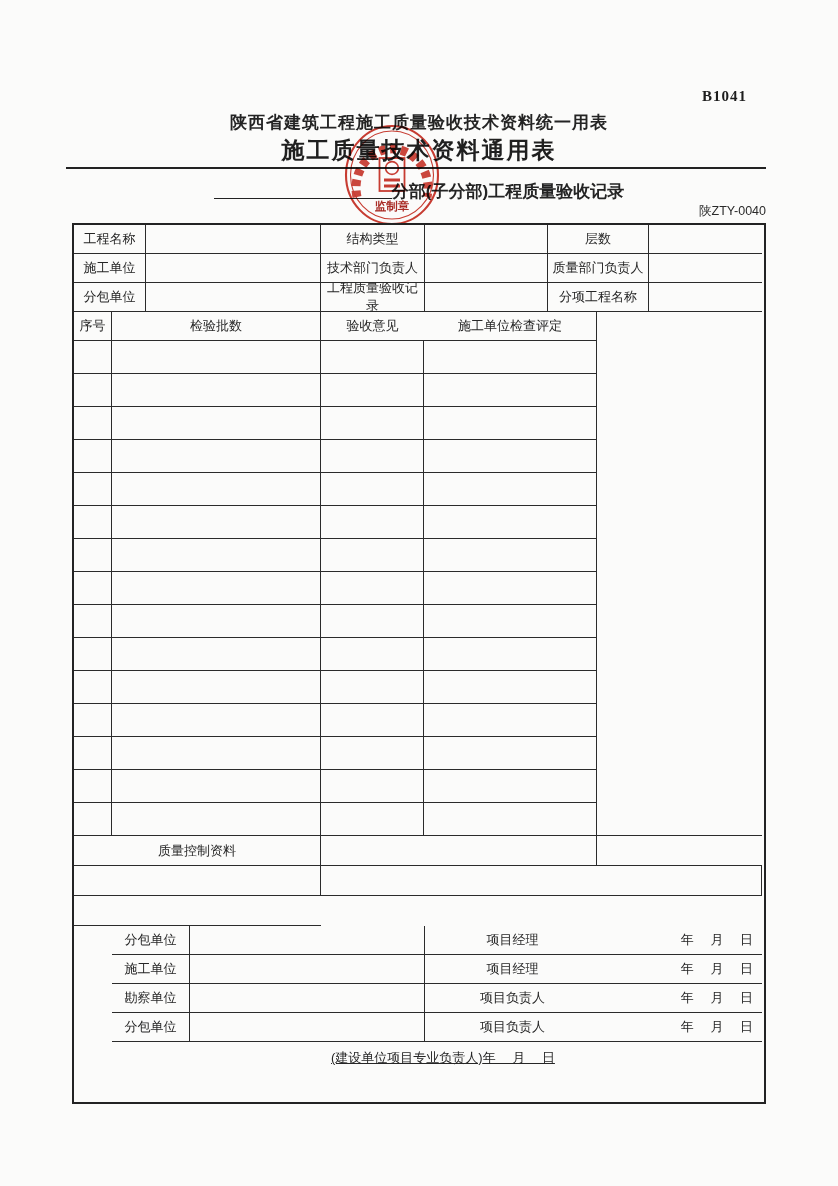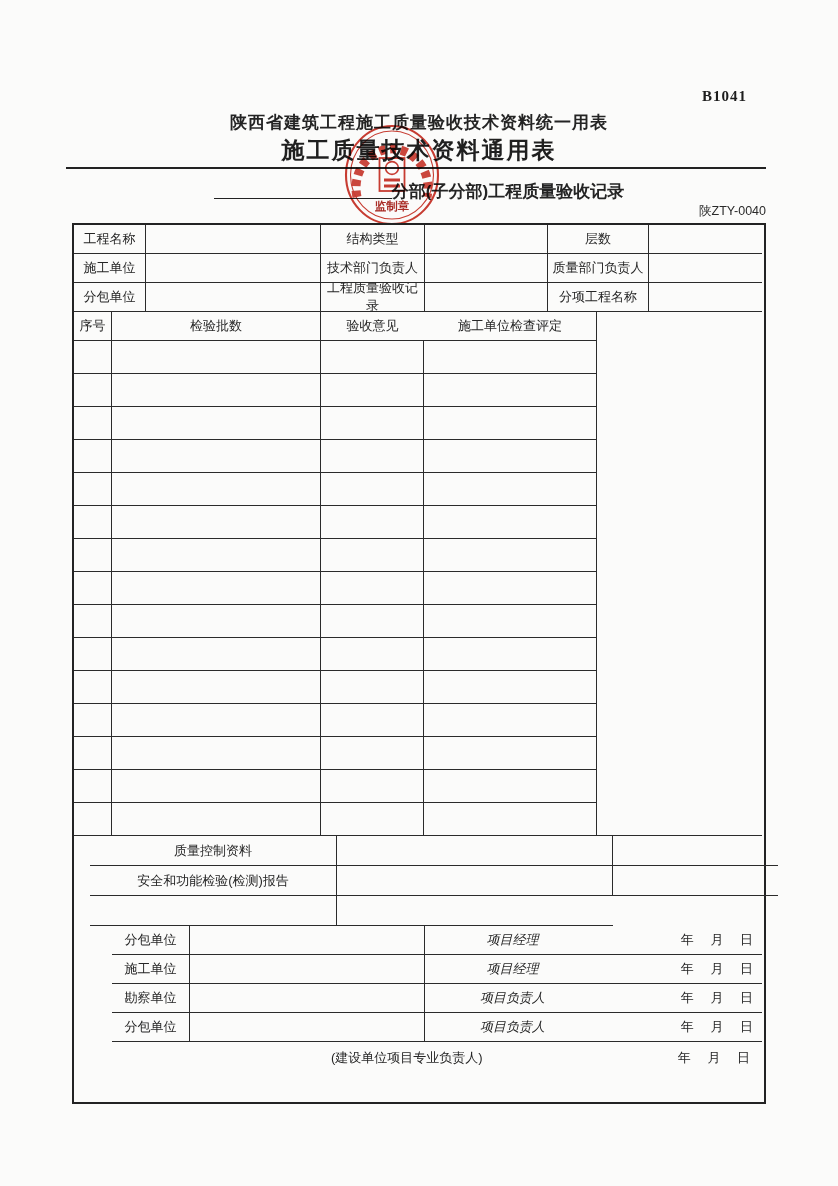--- a/index.html
+++ b/index.html
@@ -25,30 +25,30 @@
   .form{left:72px;top:223px;width:694px;height:881px;border:2px solid #232323;box-sizing:border-box;background:transparent;}
   .tbl{display:grid;}
   .c{border-right:1.5px solid #2b2b2b;border-bottom:1.5px solid #2b2b2b;box-sizing:border-box;
      display:flex;align-items:center;justify-content:center;font-size:13px;text-align:center;overflow:hidden;}
   .nr{border-right:none;}
   .nb{border-bottom:none;}
 
   .gA{grid-template-columns:72px 175px 104px 123px 101px 113px;grid-template-rows:29px 29px 29px;}
   .gB{grid-template-columns:38px 209px 103px 173px 165px;grid-template-rows:29px;}
   .gC{grid-template-columns:38px 209px 103px 173px 165px;grid-auto-rows:33px;}
-  .gD{grid-template-columns:247px 276px 165px;grid-template-rows:30px 30px 30px;padding-left:16px;}
+  .gD{grid-template-columns:247px 276px 165px;grid-template-rows:30px 30px 30px;}
   .gE{grid-template-columns:38px 78px 133px 102px 175px 162px;grid-template-rows:29px 29px 29px 29px 60px;}
 
   .opinion-merged{grid-column:5;grid-row:1/16;}
   .vlabel{grid-column:1;grid-row:1/6;line-height:16px;word-break:break-all;padding:0 9px;}
   .sgn{padding:0;}
-  .sgn .s-name{width:175px;text-align:center;font-style:italic;}
+  .sgn .s-name{width:175px;text-align:center;}
   .sgn .s-date{margin-left:auto;padding-right:9px;word-spacing:13px;white-space:nowrap;}
   .sup-content{flex-direction:column;align-items:stretch;justify-content:space-between;padding:7px 8px 9px 8px;text-align:left;}
-  .sup-bottom{display:flex;justify-content:space-between;align-items:flex-end;}
+  .sup-bottom{display:flex;justify-content:flex-start;align-items:flex-end;text-decoration:underline;}
   .sup-bottom .s-date{word-spacing:13px;white-space:nowrap;padding-right:4px;}
 
   
   .stamp{left:333px;top:117px;width:118px;height:118px;opacity:.9;mix-blend-mode:multiply;pointer-events:none;}
 </style>
 </head>
 <body>
 
 <div class="abs code-tr">B1041</div>
 <div class="abs t1">陕西省建筑工程施工质量验收技术资料统一用表</div>
@@ -162,21 +162,20 @@
       <div class="c" style="grid-area: 15 / 2;"></div>
       <div class="c" style="grid-area: 15 / 3;"></div>
       <div class="c" style="grid-area: 15 / 4;"></div>
     </div>
 
   <div class="tbl gD">
     <div class="c">质量控制资料</div>
     <div class="c"></div>
     <div class="c nr"></div>
 
-    <div class="c">安全和功能检验(检测)报告</div>
     <div class="c"></div>
     <div class="c nr"></div>
 
     <div class="c"></div>
     <div class="c nr"></div>
   </div>
 
   <div class="tbl gE">
 
     <div class="c" style="grid-column:2;grid-row:1">分包单位</div>

